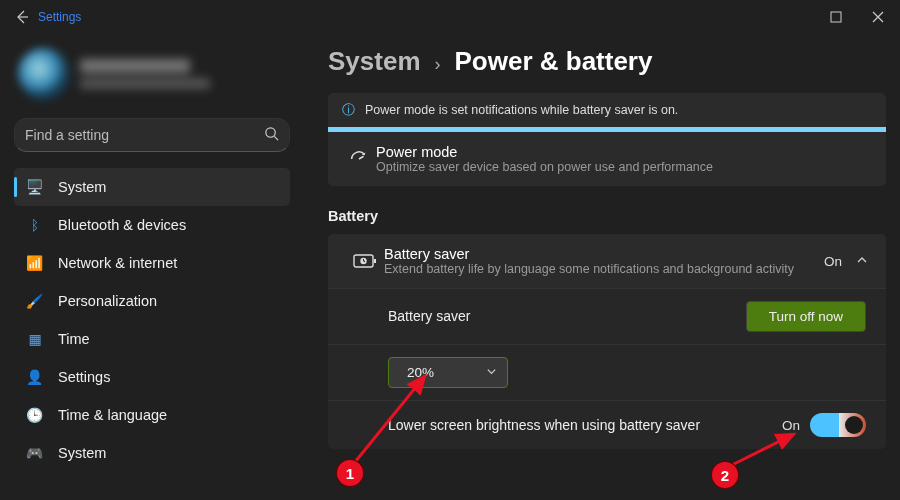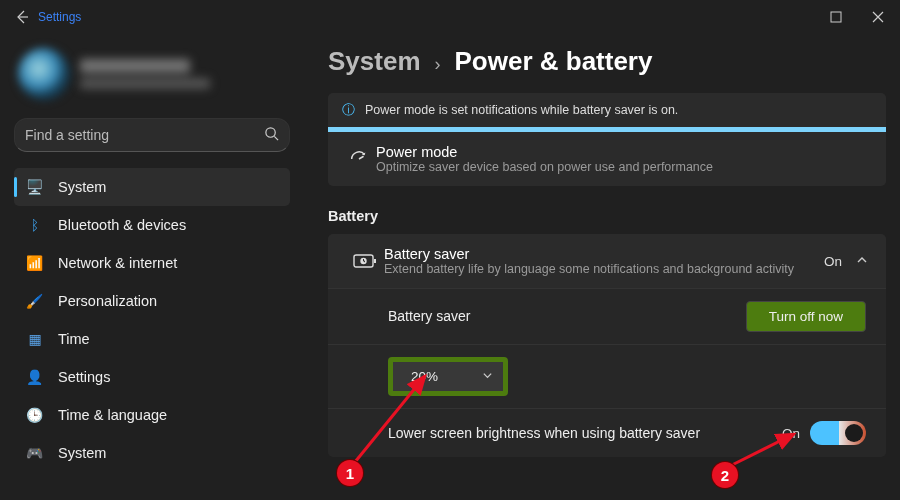--- a/index.html
+++ b/index.html
@@ -37,21 +37,21 @@
   .card-sub { font-size: 12.5px; color: #9a9a9a; }
   .section-h { font-size: 14.5px; font-weight: 700; margin-bottom: 10px; }
   .panel { background: #2b2b2b; border-radius: 5px 5px 0 0; display: flex; align-items: center; padding: 12px 18px; }
   .panel-icon { width: 38px; display:flex; justify-content:center; }
   .panel-body { flex: 1; padding-right: 10px;}
   .panel-right { display: flex; align-items: center; gap: 14px; color: #ddd; font-size: 13.5px; }
   .sub { background: #272727; border-top: 1px solid #333; padding: 12px 20px 12px 60px; display: flex; align-items: center; }
   .sub:last-of-type { border-radius: 0 0 5px 5px; }
   .sub-label { flex: 1; font-size: 14px; color: #eee; line-height:1.35; padding-right:16px;}
   .btn { background: #4d7c0f; border: 1px solid #444; color: #eee; font-size: 13.5px; padding: 7px 22px; border-radius: 4px; }
-  .drop { background: #383838; border: 5px solid #4d7c0f; color: #eee; font-size: 13.5px; padding: 7px 10px 7px 18px; border-radius: 4px; display:flex; align-items:center; gap:30px; min-width:120px; justify-content:space-between;}
+  .drop { background: #383838; border: 1px solid #4d7c0f; color: #eee; font-size: 13.5px; padding: 7px 10px 7px 18px; border-radius: 4px; display:flex; align-items:center; gap:30px; min-width:120px; justify-content:space-between;}
   .toggle-row { display:flex; align-items:center; gap:10px; font-size:13.5px; color:#ddd;}
   .toggle { width: 56px; height: 24px; border-radius: 14px;
             background: linear-gradient(90deg, #4cc2ff 0%, #4cc2ff 52%, #e6e6e6 52%, #c74f2f 100%);
             position: relative; }
   .toggle::after { content:""; position:absolute; right:3px; top:3px; width:18px; height:18px; border-radius:50%; background:#1b1b1b; }
   .marker { position: absolute; width: 26px; height: 26px; border-radius: 50%; background: #e81123; color: #fff; font-weight: 700; display:flex; align-items:center; justify-content:center; font-size:15px; box-shadow:0 0 0 1px #600; z-index:10;}
   svg.arrow { position:absolute; z-index:9; pointer-events:none; }
 </style>
 </head>
 <body>

